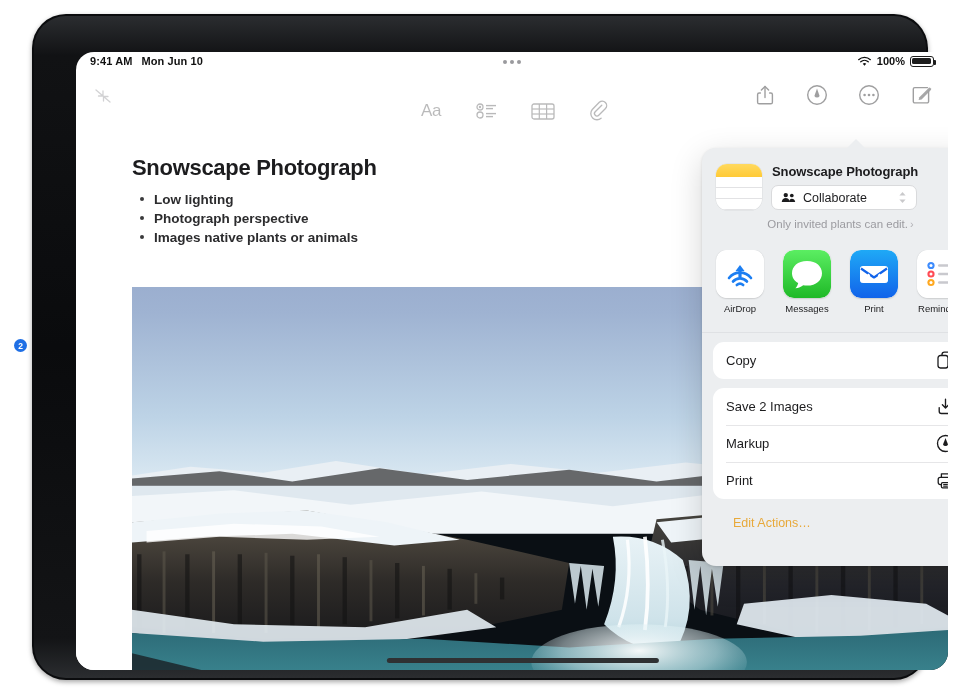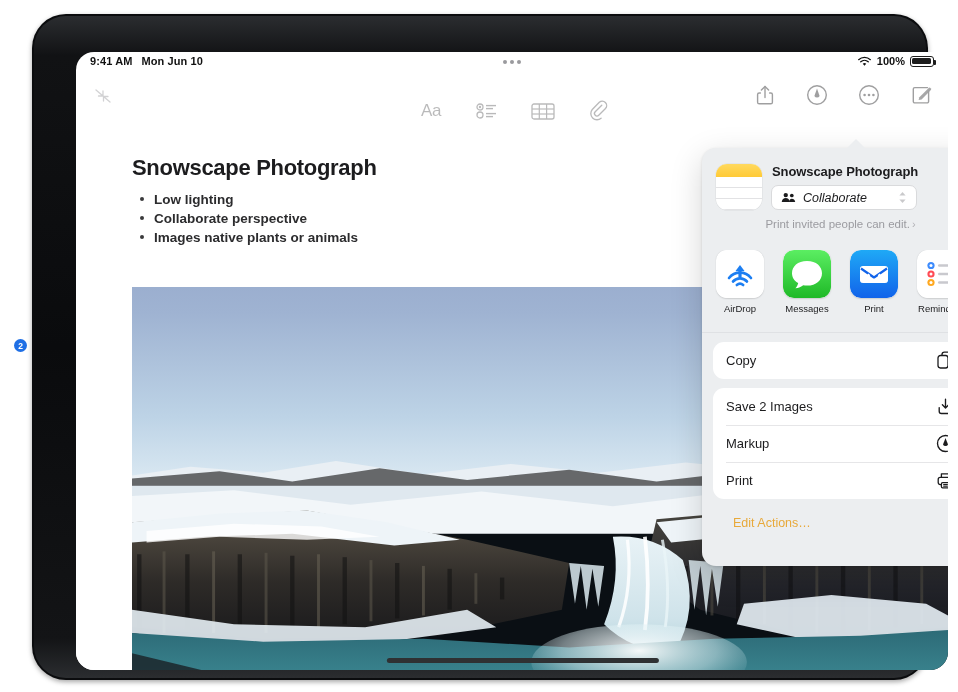--- a/index.html
+++ b/index.html
@@ -123,21 +123,21 @@
   .note-icon .line { height: 1px; background: #e2e2e4; margin: 0 0; }
   .note-icon .gap { height: 10px; }
   .pop-title {
     position: absolute; left: 70px; top: 16px; right: 10px;
     font-size: 13px; font-weight: bold; color: #1c1c1e; letter-spacing: -.1px;
   }
   .collab-btn {
     position: absolute; left: 69px; top: 37px;
     width: 146px; height: 25px;
     background: #ffffff; border: .5px solid #d9dadc; border-radius: 7px;
-    display: flex; align-items: center; gap: 7px; padding: 0 9px; font-style: italic;
+    display: flex; align-items: center; gap: 7px; padding: 0 9px;
   }
   .collab-btn .lbl { font-size: 12.5px; color: #1c1c1e; flex: 1; }
   .people-icon { width: 15px; height: 11px; flex: none; }
   .chev-ud { width: 9px; height: 13px; flex: none; opacity: .45; }
   .pop-sub {
     position: absolute; left: 0; right: 0; top: 70px;
     text-align: center; font-size: 11.5px; color: #9b9ba0;
   }
   .pop-sub .caret { font-size: 11px; color: #b2b2b7; margin-left: 2px; }
 
@@ -287,21 +287,21 @@
 
       <div class="note">
         <div class="note-title">Snowscape Photograph</div>
         <div class="bullets">
           <div class="bullet">
             <span class="dot"></span>
             <span class="txt">Low lighting</span>
           </div>
           <div class="bullet">
             <span class="dot"></span>
-            <span class="txt">Collaborate perspective</span>
+            <span class="txt">Photograph perspective</span>
           </div>
           <div class="bullet">
             <span class="dot"></span>
             <span class="txt">Images native plants or animals</span>
           </div>
         </div>
 
         <div class="photo">
           <svg class="ph-svg" viewBox="0 0 560 420" preserveAspectRatio="xMidYMid slice">
             <defs>
@@ -454,21 +454,21 @@
               <path d="M8.6 11 C8.9 8.4 10.1 7.3 11.6 7.3 C13.4 7.3 14.9 8.4 15.3 11 Z" fill="#1c1c1e"></path>
             </svg>
             <span class="lbl">Collaborate</span>
             <svg class="chev-ud" viewBox="0 0 9 13">
               <path d="M4.5 1 L7.6 4.6 L1.4 4.6 Z" fill="#8a8a8e"></path>
               <path d="M4.5 12 L1.4 8.4 L7.6 8.4 Z" fill="#8a8a8e"></path>
             </svg>
           </div>
 
           <div class="pop-sub">
-            <span>Print invited people can edit.</span><span class="caret">›</span>
+            <span>Only invited plants can edit.</span><span class="caret">›</span>
           </div>
         </div>
 
         <div class="apps-row">
           <div class="app">
             <svg class="ic" viewBox="0 0 48 48">
               <rect width="48" height="48" rx="11" fill="#ffffff"></rect>
               <g stroke="#1c7ef2" fill="none" stroke-linecap="round">
                 <path d="M13 28 A14 14 0 0 1 35 28" stroke-width="2.6"></path>
                 <path d="M17 31.5 A9.5 9.5 0 0 1 31 31.5" stroke-width="2.6"></path>

